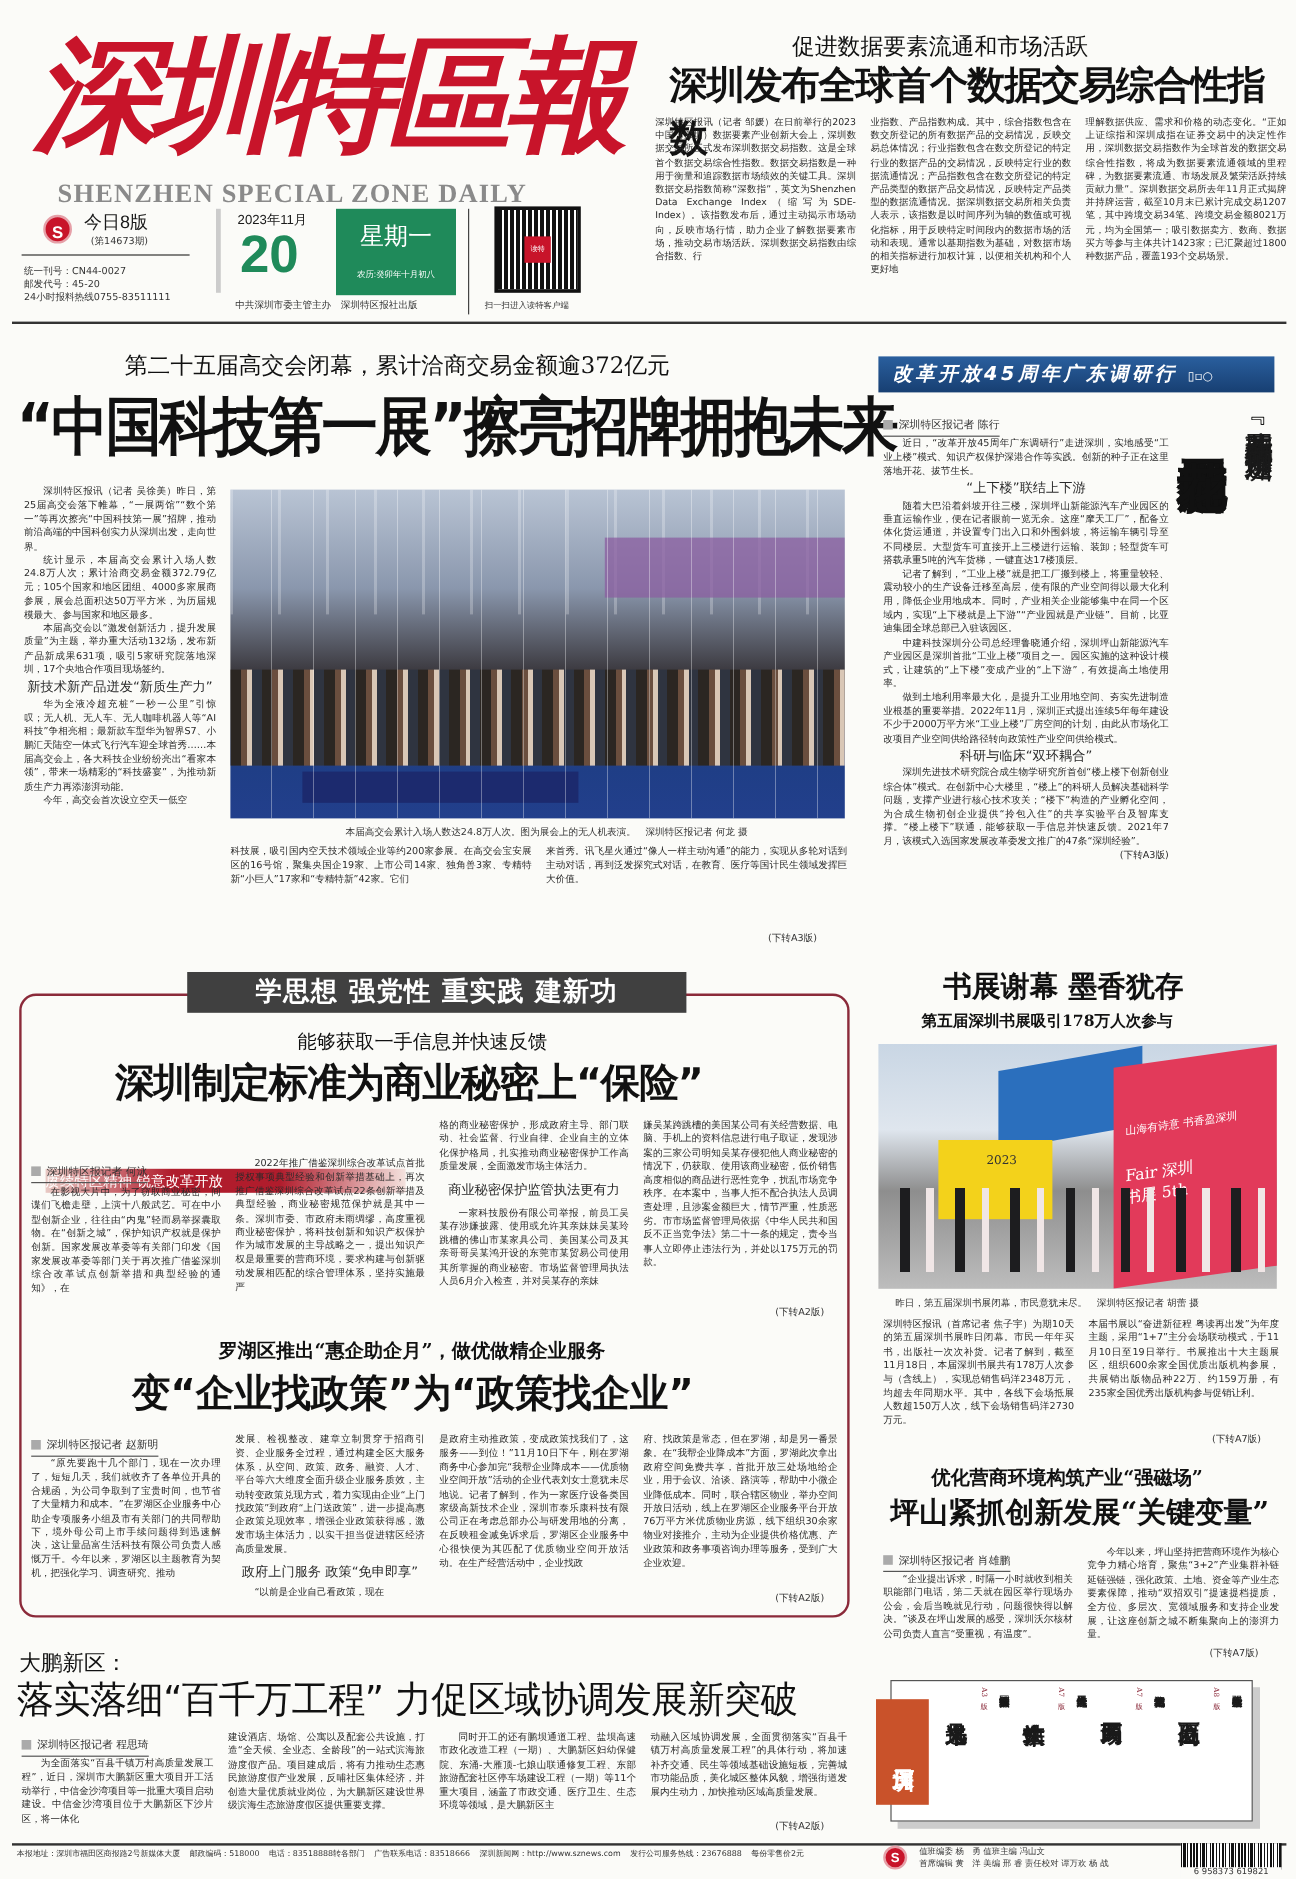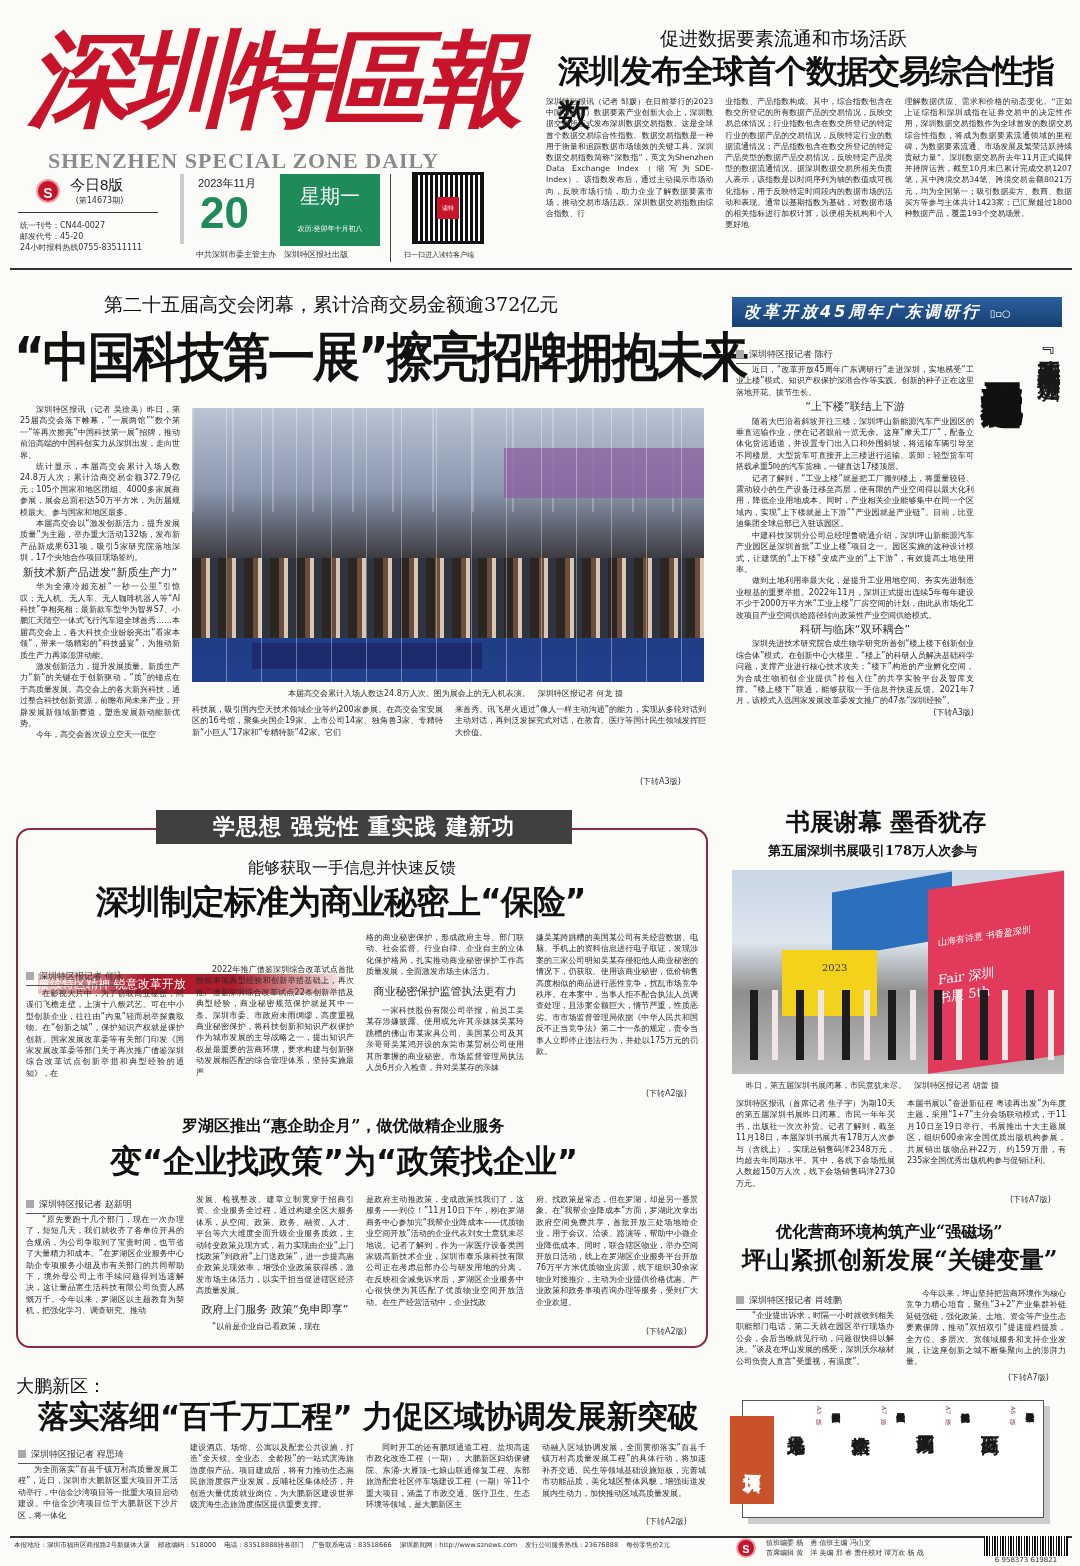--- a/index.html
+++ b/index.html
@@ -67,21 +67,20 @@
 
 <div class="abs hl-serif" style="left:104px;top:292px;font-size:19px;font-weight:normal">第二十五届高交会闭幕，累计洽商交易金额逾372亿元</div>
 <div class="abs hl-black" style="left:14px;top:322px;font-size:47px;letter-spacing:-2px;line-height:62px;transform:scaleY(1.12);transform-origin:top left">“中国科技第一展”擦亮招牌拥抱未来</div>
 
 <div class="abs body" style="left:20px;top:404px;width:160px;height:400px;overflow:hidden">
   <p>深圳特区报讯（记者 吴徐美）昨日，第25届高交会落下帷幕，“一展两馆”“数个第一”等再次擦亮“中国科技第一展”招牌，推动前沿高端的中国科创实力从深圳出发，走向世界。</p>
   <p>统计显示，本届高交会累计入场人数24.8万人次；累计洽商交易金额372.79亿元；105个国家和地区团组、4000多家展商参展，展会总面积达50万平方米，为历届规模最大、参与国家和地区最多。</p>
   <p>本届高交会以“激发创新活力，提升发展质量”为主题，举办重大活动132场，发布新产品新成果631项，吸引5家研究院落地深圳，17个央地合作项目现场签约。</p>
   <div class="sub-head">新技术新产品迸发“新质生产力”</div>
   <p>华为全液冷超充桩“一秒一公里”引惊叹；无人机、无人车、无人咖啡机器人等“AI科技”争相亮相；最新款车型华为智界S7、小鹏汇天陆空一体式飞行汽车迎全球首秀……本届高交会上，各大科技企业纷纷亮出“看家本领”，带来一场精彩的“科技盛宴”，为推动新质生产力再添澎湃动能。</p>
-  <p>激发创新活力，提升发展质量。新质生产力“新”的关键在于创新驱动，“质”的锚点在于高质量发展。高交会上的各大新兴科技，通过整合科技创新资源，前瞻布局未来产业，开辟发展新领域新赛道，塑造发展新动能新优势。</p>
   <p>今年，高交会首次设立空天一低空</p>
 </div>
 
 <div class="abs" style="left:192px;top:408px;width:512px;height:274px;overflow:hidden;background:linear-gradient(180deg,#b9c4d4 0%,#8a97ad 30%,#3c3a40 55%,#4b4d58 70%,#1f3e86 85%,#223f8c 100%)">
   <div style="position:absolute;left:0;top:0;width:100%;height:38%;background:repeating-linear-gradient(90deg,rgba(255,255,255,.25) 0 2px,transparent 2px 40px)"></div>
   <div style="position:absolute;right:0;top:40px;width:200px;height:50px;background:#8b5ea0;opacity:.75"></div>
   <div style="position:absolute;left:0;top:150px;width:100%;height:80px;background:repeating-linear-gradient(90deg,#2b2622 0 9px,#6a4e3e 9px 14px,#d9c7b6 14px 18px,#2f3440 18px 26px)"></div>
   <div style="position:absolute;left:60px;top:235px;width:230px;height:26px;background:#1c2a6e"></div>
   <div style="position:absolute;left:0;top:0;width:100%;height:100%;background:repeating-linear-gradient(90deg,transparent 0 34px,rgba(255,255,255,.35) 34px 35px)"></div>
 </div>
@@ -201,21 +200,21 @@
     <div style="writing-mode:vertical-rl;font-size:18px;font-weight:bold;padding-top:16px">大站快车</div>
   </div>
   <div style="display:flex;flex-direction:row-reverse;gap:6px">
     <div style="writing-mode:vertical-rl;font-size:9px;height:104px">德国专家点赞深圳科技实力</div>
     <div style="writing-mode:vertical-rl;font-size:6px;color:#8b2a3a">A3版</div>
     <div style="writing-mode:vertical-rl;font-size:18px;font-weight:bold;padding-top:16px">遇见未来</div>
   </div>
 </div>
 
 <div class="abs hl-serif" style="left:16px;top:1374px;font-size:18px;font-weight:normal">大鹏新区：</div>
-<div class="abs hl-black" style="left:38px;top:1396px;font-size:31px;font-weight:bold;letter-spacing:-0.5px">落实落细“百千万工程” 力促区域协调发展新突破</div>
+<div class="abs hl-black" style="left:14px;top:1396px;font-size:31px;font-weight:normal;letter-spacing:-0.5px">落实落细“百千万工程” 力促区域协调发展新突破</div>
 <div class="abs" style="left:18px;top:1442px"><span class="byline">深圳特区报记者 程思琦</span></div>
 <div class="abs body" style="left:18px;top:1464px;width:160px;height:64px;overflow:hidden">
     <p>为全面落实“百县千镇万村高质量发展工程”，近日，深圳市大鹏新区重大项目开工活动举行，中信金沙湾项目等一批重大项目启动建设。中信金沙湾项目位于大鹏新区下沙片区，将一体化</p>
   </div>
 <div class="abs body" style="left:190px;top:1442px;width:164px;height:86px;overflow:hidden">
     <div>建设酒店、场馆、公寓以及配套公共设施，打造“全天候、全业态、全龄段”的一站式滨海旅游度假产品。项目建成后，将有力推动生态惠民旅游度假产业发展，反哺社区集体经济，并创造大量优质就业岗位，为大鹏新区建设世界级滨海生态旅游度假区提供重要支撑。</div>
   </div>
 <div class="abs body" style="left:366px;top:1442px;width:164px;height:86px;overflow:hidden">
     <p>同时开工的还有鹏坝通道工程、盐坝高速市政化改造工程（一期）、大鹏新区妇幼保健院、东涌-大雁顶-七娘山联通修复工程、东部旅游配套社区停车场建设工程（一期）等11个重大项目，涵盖了市政交通、医疗卫生、生态环境等领域，是大鹏新区主</p>
   </div>

